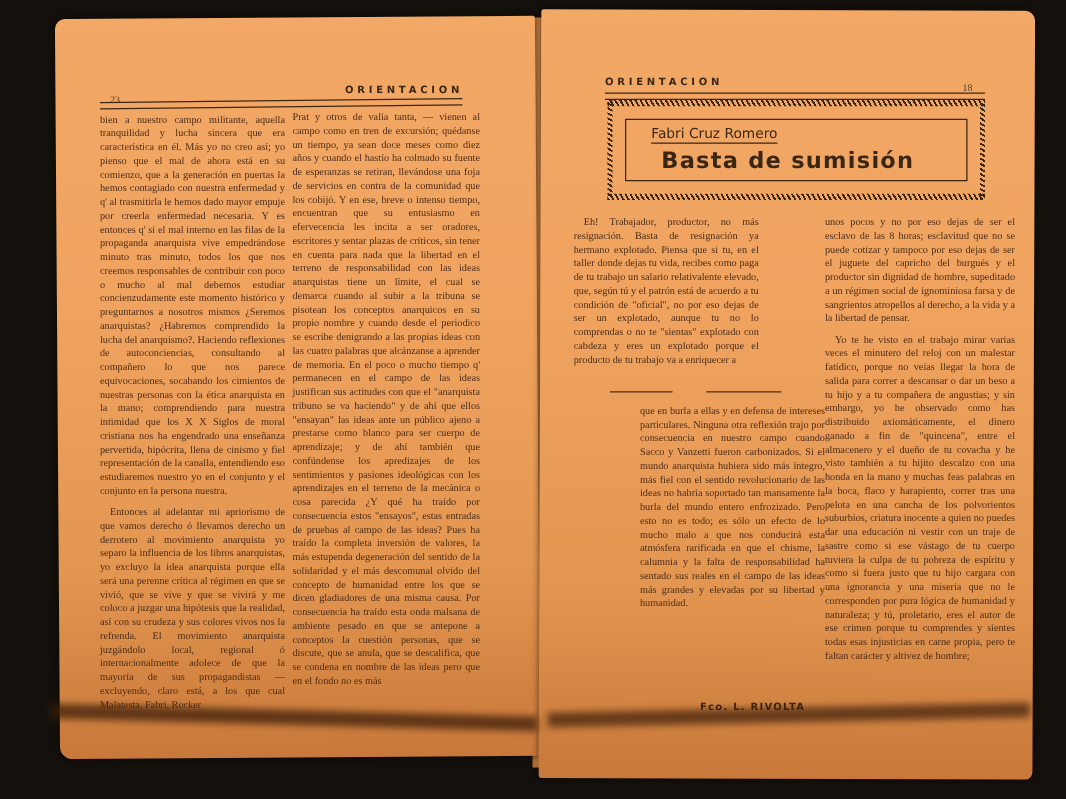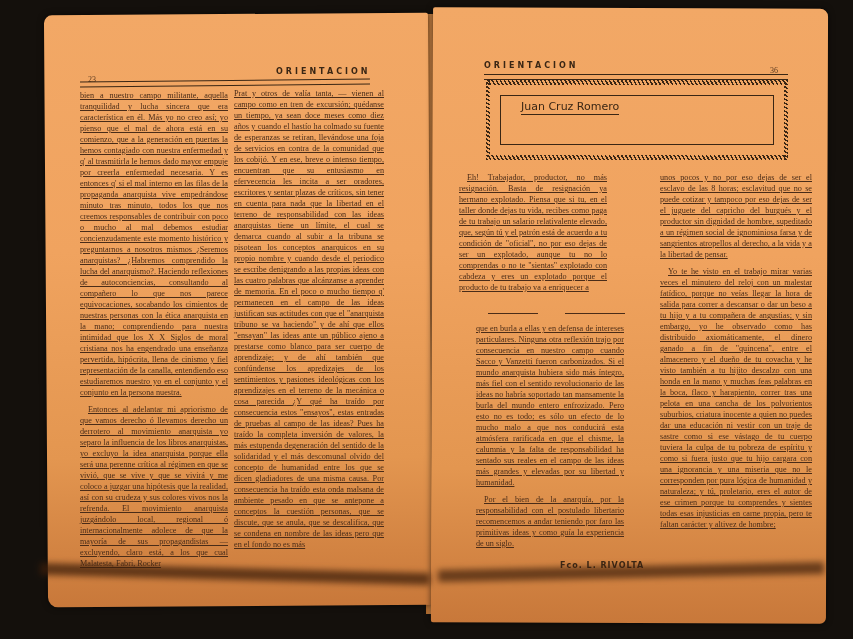--- a/index.html
+++ b/index.html
@@ -8,21 +8,21 @@
   .page{position:absolute;background:linear-gradient(180deg,#f2a866 0%,#f0a35f 40%,#e39650 75%,#c8783a 100%);box-shadow:0 0 6px rgba(0,0,0,.6);}
   .page.left{left:46px;top:14px;width:384px;height:592px;border-radius:8px 2px 3px 10px;transform:rotate(-0.4deg);}
   .page.right{left:432px;top:8px;width:395px;height:615px;border-radius:2px 8px 6px 2px;transform:rotate(0.2deg);}
   .gutter{position:absolute;left:426px;top:14px;width:10px;height:600px;background:linear-gradient(90deg,#b06a2c,#d48b4a,#b06a2c);}
   .bottom-shadow-l{position:absolute;left:40px;top:568px;width:390px;height:12px;background:rgba(60,30,10,.75);filter:blur(3px);transform:rotate(1.5deg);}
   .bottom-shadow-r{position:absolute;left:438px;top:566px;width:386px;height:12px;background:rgba(60,30,10,.7);filter:blur(3px);transform:rotate(-1.2deg);}
   .header{position:absolute;font-family:"DejaVu Sans",sans-serif;font-weight:bold;font-size:8px;letter-spacing:3px;color:#3a2614;}
   .pagenum{position:absolute;font-size:8px;color:#5a3a20;}
   .rule{position:absolute;height:4px;border-top:1.5px solid #3a2614;border-bottom:1px solid #3a2614;}
   .col{position:absolute;font-size:8.2px;line-height:11px;color:#4a2c18;text-align:justify;}
-  .col p{margin:0 0 6px 0;text-indent:8px;text-decoration:underline;}
+  .col p{margin:0 0 6px 0;text-indent:8px;}
   .col p.noindent{text-indent:0;}
   .titlebox{position:absolute;left:486px;top:80px;width:302px;height:80px;}
   .hatch{position:absolute;left:0;right:0;height:5px;background:repeating-linear-gradient(60deg,#3a2614 0 1.5px,transparent 1.5px 3.5px);}
   .hatch-v{position:absolute;top:0;bottom:0;width:4px;background:repeating-linear-gradient(30deg,#3a2614 0 1.5px,transparent 1.5px 3.5px);}
   .inner{position:absolute;left:14px;right:14px;top:15px;bottom:15px;border:1.5px solid #3a2614;}
   .author{position:absolute;left:20px;top:4px;font-family:"DejaVu Sans",sans-serif;font-size:11px;color:#3a2614;border-bottom:1px solid #3a2614;padding-bottom:1px;}
   .title{position:absolute;left:28px;top:22px;font-family:"DejaVu Sans",sans-serif;font-weight:bold;font-size:18px;letter-spacing:1px;color:#3a2614;}
   .divider{position:absolute;height:0;border-top:1px solid #4a2c18;}
   .signature{position:absolute;font-family:"DejaVu Sans",sans-serif;font-weight:bold;font-size:8px;letter-spacing:1px;color:#3a2614;}
 </style>
@@ -40,41 +40,41 @@
   <div class="col" style="left:80px;top:90px;width:148px;">
     <p class="noindent">bien a nuestro campo militante, aquella tranquilidad y lucha sincera que era característica en él. Más yo no creo así; yo pienso que el mal de ahora está en su comienzo, que a la generación en puertas la hemos contagiado con nuestra enfermedad y q' al trasmitirla le hemos dado mayor empuje por creerla enfermedad necesaria. Y es entonces q' si el mal interno en las filas de la propaganda anarquista vive empedrándose minuto tras minuto, todos los que nos creemos responsables de contribuir con poco o mucho al mal debemos estudiar concienzudamente este momento histórico y preguntarnos a nosotros mismos ¿Seremos anarquistas? ¿Habremos comprendido la lucha del anarquismo?. Haciendo reflexiones de autoconciencias, consultando al compañero lo que nos parece equivocaciones, socabando los cimientos de nuestras personas con la ética anarquista en la mano; comprendiendo para nuestra intimidad que los X X Siglos de moral cristiana nos ha engendrado una enseñanza pervertida, hipócrita, llena de cinismo y fiel representación de la canalla, entendiendo eso estudiaremos nuestro yo en el conjunto y el conjunto en la persona nuestra.</p>
     <p>Entonces al adelantar mi apriorismo de que vamos derecho ó llevamos derecho un derrotero al movimiento anarquista yo separo la influencia de los libros anarquistas, yo excluyo la idea anarquista porque ella será una perenne crítica al régimen en que se vivió, que se vive y que se vivirá y me coloco a juzgar una hipótesis que la realidad, así con su crudeza y sus colores vivos nos la refrenda. El movimiento anarquista juzgándolo local, regional ó internacionalmente adolece de que la mayoría de sus propagandistas — excluyendo, claro está, a los que cual Malatesta, Fabri, Rocker</p>
   </div>
   <div class="col" style="left:234px;top:88px;width:150px;">
     <p class="noindent">Prat y otros de valía tanta, — vienen al campo como en tren de excursión; quédanse un tiempo, ya sean doce meses como diez años y cuando el hastío ha colmado su fuente de esperanzas se retiran, llevándose una foja de servicios en contra de la comunidad que los cobijó. Y en ese, breve o intenso tiempo, encuentran que su entusiasmo en efervecencia les incita a ser oradores, escritores y sentar plazas de críticos, sin tener en cuenta para nada que la libertad en el terreno de responsabilidad con las ideas anarquistas tiene un límite, el cual se demarca cuando al subir a la tribuna se pisotean los conceptos anarquicos en su propio nombre y cuando desde el periodico se escribe denigrando a las propias ideas con las cuatro palabras que alcánzanse a aprender de memoria. En el poco o mucho tiempo q' permanecen en el campo de las ideas justifican sus actitudes con que el "anarquista tribuno se va haciendo" y de ahí que ellos "ensayan" las ideas ante un público ajeno a prestarse como blanco para ser cuerpo de aprendizaje; y de ahí también que confúndense los apredizajes de los sentimientos y pasiones ideológicas con los aprendizajes en el terreno de la mecánica o cosa parecida ¿Y qué ha traído por consecuencia estos "ensayos", estas entradas de pruebas al campo de las ideas? Pues ha traído la completa inversión de valores, la más estupenda degeneración del sentido de la solidaridad y el más descomunal olvido del concepto de humanidad entre los que se dicen gladiadores de una misma causa. Por consecuencia ha traído esta onda malsana de ambiente pesado en que se antepone a conceptos la cuestión personas, que se discute, que se anula, que se descalifica, que se condena en nombre de las ideas pero que en el fondo no es más</p>
   </div>
 
   <div class="page right"></div>
   <div class="header" style="left:484px;top:61px;">ORIENTACION</div>
-  <div class="pagenum" style="left:770px;top:66px;">36</div>
+  <div class="pagenum" style="left:770px;top:66px;">18</div>
   <div class="rule" style="left:484px;top:74px;width:304px;"></div>
 
   <div class="titlebox">
     <div class="hatch" style="top:0;"></div>
     <div class="hatch" style="bottom:0;"></div>
     <div class="hatch-v" style="left:0;"></div>
     <div class="hatch-v" style="right:0;"></div>
     <div class="inner">
-      <div class="author">Juan Cruz Romero</div>
+      <div class="author">Fabri Cruz Romero</div>
+      <div class="title">Basta de sumisión</div>
     </div>
   </div>
 
   <div class="col" style="left:459px;top:172px;width:148px;">
     <p>Eh! Trabajador, productor, no más resignación. Basta de resignación ya hermano explotado. Piensa que si tu, en el taller donde dejas tu vida, recibes como paga de tu trabajo un salario relativalente elevado, que, según tú y el patrón está de acuerdo a tu condición de "oficial", no por eso dejas de ser un explotado, aunque tu no lo comprendas o no te "sientas" explotado con cabdeza y eres un explotado porque el producto de tu trabajo va a enriquecer a</p>
   </div>
   <div class="divider" style="left:488px;top:313px;width:50px;"></div>
   <div class="divider" style="left:565px;top:313px;width:60px;"></div>
-  <div class="col" style="left:476px;top:323px;width:148px;">
+  <div class="col" style="left:512px;top:323px;width:148px;">
     <p class="noindent">que en burla a ellas y en defensa de intereses particulares. Ninguna otra reflexión trajo por consecuencia en nuestro campo cuando Sacco y Vanzetti fueron carbonizados. Si el mundo anarquista hubiera sido más íntegro, más fiel con el sentido revolucionario de las ideas no habría soportado tan mansamente la burla del mundo entero enfrozizado. Pero esto no es todo; es sólo un efecto de lo mucho malo a que nos conducirá esta atmósfera rarificada en que el chisme, la calumnia y la falta de responsabilidad ha sentado sus reales en el campo de las ideas más grandes y elevadas por su libertad y humanidad.</p>
-    <p>Por el bien de la anarquía, por la responsabilidad con el postulado libertario recomencemos a andar teniendo por faro las primitivas ideas y como guía la experiencia de un siglo.</p>
   </div>
   <div class="signature" style="left:560px;top:561px;text-align:center;">Fco. L. RIVOLTA</div>
 
   <div class="col" style="left:660px;top:172px;width:152px;">
     <p class="noindent">unos pocos y no por eso dejas de ser el esclavo de las 8 horas; esclavitud que no se puede cotizar y tampoco por eso dejas de ser el juguete del capricho del burgués y el productor sin dignidad de hombre, supeditado a un régimen social de ignominiosa farsa y de sangrientos atropellos al derecho, a la vida y a la libertad de pensar.</p>
     <p>Yo te he visto en el trabajo mirar varias veces el minutero del reloj con un malestar fatídico, porque no veías llegar la hora de salida para correr a descansar o dar un beso a tu hijo y a tu compañera de angustias; y sin embargo, yo he observado como has distribuido axiomáticamente, el dinero ganado a fin de "quincena", entre el almacenero y el dueño de tu covacha y he visto también a tu hijito descalzo con una honda en la mano y muchas feas palabras en la boca, flaco y harapiento, correr tras una pelota en una cancha de los polvorientos suburbios, criatura inocente a quien no puedes dar una educación ni vestir con un traje de sastre como si ese vástago de tu cuerpo tuviera la culpa de tu pobreza de espíritu y como si fuera justo que tu hijo cargara con una ignorancia y una miseria que no le corresponden por pura lógica de humanidad y naturaleza; y tú, proletario, eres el autor de ese crimen porque tu comprendes y sientes todas esas injusticias en carne propia, pero te faltan carácter y altivez de hombre;</p>
   </div>
 
   <div class="bottom-shadow-l"></div>
   <div class="bottom-shadow-r"></div>

